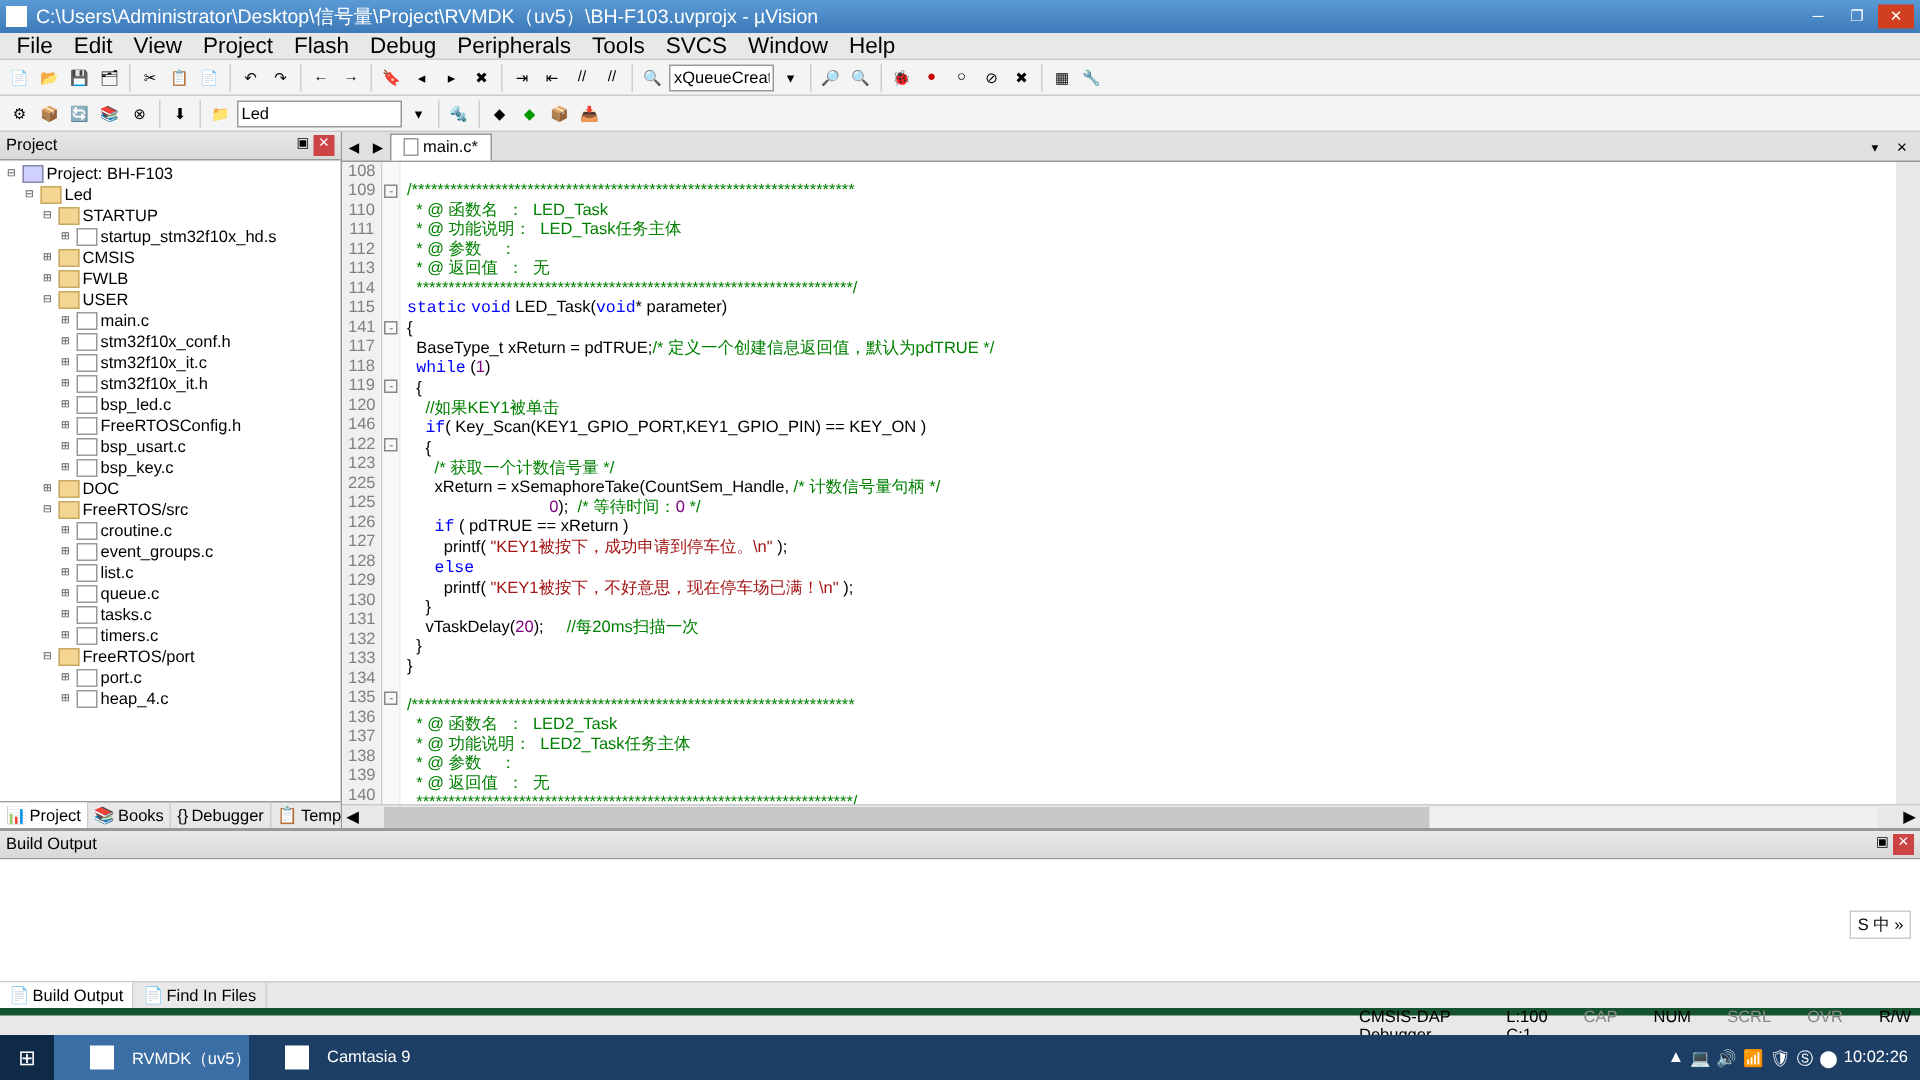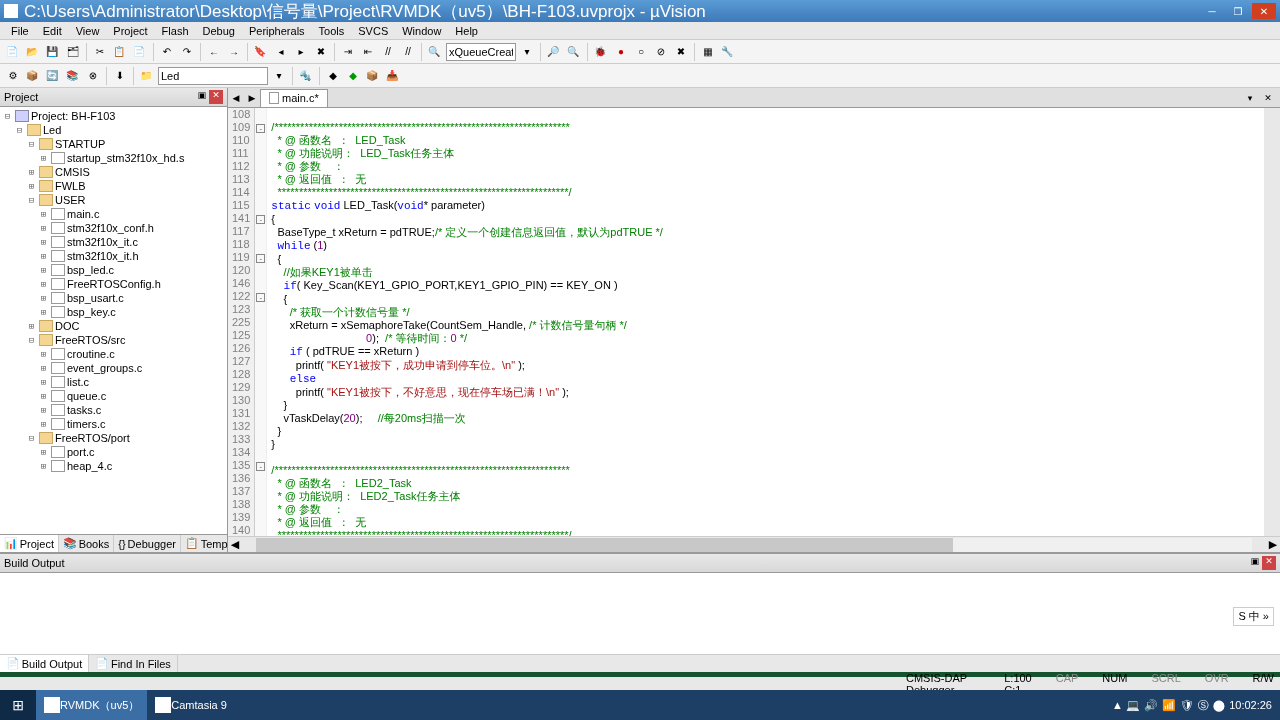--- a/index.html
+++ b/index.html
@@ -1,24 +1,24 @@
 <!DOCTYPE html>
 <html><head>
 <meta charset="utf-8">
 <style>
 * { margin: 0; padding: 0; box-sizing: border-box; font-family: "Segoe UI", Tahoma, sans-serif; font-size: 11px; }
 body { background: #f0f0f0; width: 1280px; height: 720px; overflow: hidden; display: flex; flex-direction: column; }
 .titlebar { background: linear-gradient(#5b9bd5, #3c79b8); height: 22px; display: flex; align-items: center; padding: 0 4px; color: #fff; }
 .titlebar .icon { width: 14px; height: 14px; background: #fff; margin-right: 6px; }
-.titlebar .title { flex: 1; font-size: 17px; }
+.titlebar .title { flex: 1; font-size: 13px; }
 .titlebar .winbtns { display: flex; gap: 2px; }
 .titlebar .winbtn { width: 24px; height: 16px; display: flex; align-items: center; justify-content: center; cursor: pointer; font-size: 10px; color:#fff;}
 .titlebar .winbtn.close { background: #d04020; }
 .menubar { background: #e8e8e8; height: 18px; display: flex; align-items: center; padding: 0 4px; border-bottom: 1px solid #ccc; }
-.menubar .mitem { padding: 0 7px; cursor: pointer; font-size: 11px; }
+.menubar .mitem { padding: 0 7px; cursor: pointer; font-size: 15px; }
 .toolbar { background: #f4f4f4; height: 24px; display: flex; align-items: center; padding: 0 4px; border-bottom: 1px solid #ccc; gap: 2px; }
 .toolbar2 { background: #f4f4f4; height: 24px; display: flex; align-items: center; padding: 0 4px; border-bottom: 1px solid #ccc; gap: 2px; }
 .tbtn { width: 18px; height: 18px; border: 1px solid transparent; display: flex; align-items: center; justify-content: center; cursor: pointer; font-size: 10px; }
 .tsep { width: 1px; height: 18px; background: #ccc; margin: 0 2px; }
 .tcombo { height: 18px; border: 1px solid #999; background: #fff; padding: 0 2px; font-size: 11px; }
 .main { flex: 1; display: flex; min-height: 0; }
 .project-pane { width: 228px; display: flex; flex-direction: column; border-right: 1px solid #999; background: #fff; }
 .pane-title { background: linear-gradient(#e8e8e8,#d8d8d8); border-bottom: 1px solid #999; padding: 2px 4px; font-size: 11px; display: flex; align-items: center; }
 .pane-title .spacer { flex: 1; }
 .pane-title .pbtn { width: 14px; height: 14px; cursor: pointer; text-align: center; font-size: 9px; }
@@ -34,42 +34,42 @@
 .ptab { padding: 1px 4px; border-right: 1px solid #ccc; font-size: 10px; cursor: pointer; display: flex; align-items: center; gap: 2px;}
 .ptab.active { background: #fff; }
 .editor-area { flex: 1; display: flex; flex-direction: column; min-width: 0; background: #fff; }
 .editor-tabs { display: flex; background: #e0e0e0; height: 20px; border-bottom: 1px solid #999; align-items: center; }
 .etab-btn { width: 16px; height: 16px; cursor: pointer; display:flex;align-items:center;justify-content:center;font-size:9px;}
 .etab { background: #fff; border: 1px solid #999; border-bottom: none; padding: 1px 8px; font-size: 11px; cursor: pointer; height: 18px; display: flex; align-items: center; gap: 3px;}
 .etab .ficon { width: 10px; height: 12px; background: #fff; border: 1px solid #999; }
 .etabs-right { margin-left: auto; display: flex; gap: 2px; padding-right: 4px;}
 .code-scroll { flex: 1; overflow: auto; position: relative; }
 .code { font-family: Consolas, "Courier New", monospace; font-size: 12px; line-height: 13px; display: flex; }
-.gutter { background: #f0f0f0; color: #808080; text-align: left; padding: 0 4px; border-right: 1px solid #ccc; user-select: none; }
+.gutter { background: #f0f0f0; color: #808080; text-align: center; padding: 0 4px; border-right: 1px solid #ccc; user-select: none; }
 .fold-gutter { width: 12px; background: #f8f8f8; border-right: 1px solid #eee; }
 .codelines { padding-left: 4px; white-space: pre; }
 .c-comment { color: #008000; }
 .c-keyword { color: #0000ff; font-family: Liberation Mono, monospace; }
 .c-string { color: #a31515; }
 .c-number { color: #800080; }
 .hscroll { height: 16px; background: #e8e8e8; border-top: 1px solid #ccc; display: flex; align-items: center;}
 .hscroll .track { flex:1; height: 14px; background: #f0f0f0; position: relative; margin: 0 14px;}
 .hscroll .thumb { position:absolute; left:0; width: 70%; height: 100%; background: #c8c8c8;}
 .build-output { height: 120px; display: flex; flex-direction: column; border-top: 2px solid #999; background: #fff; }
 .bo-body { flex: 1; background: #fff; }
 .bo-tabs { display: flex; background: #e8e8e8; height: 18px; border-top: 1px solid #ccc; }
 .botab { padding: 1px 6px; border-right: 1px solid #ccc; font-size: 10px; cursor: pointer; display:flex;align-items:center;gap:2px;}
 .botab.active { background: #fff; }
 .ime-badge { position:absolute; right:6px; bottom: 46px; background:#fff; border:1px solid #ccc; padding:1px 4px; font-size:11px; display:flex; gap:2px;}
 .statusbar { height: 18px; background: #e8e8e8; border-top: 5px solid #14532d; display: flex; align-items: center; padding: 0 6px; font-size: 10px; }
 .statusbar .sitem { margin-right: 18px; }
 .statusbar .right { margin-left: auto; display: flex; gap: 24px; }
 .taskbar { height: 30px; background: #1d3f66; display: flex; align-items: center; padding: 0; }
 .taskbar .start { width: 36px; height: 30px; background: #0f2a47; display: flex; align-items: center; justify-content: center; color: #fff; cursor: pointer; font-size: 14px;}
-.taskbar .tbitem { height: 30px; padding: 0 8px; display: flex; align-items: center; color: #fff; cursor: pointer; gap: 0; font-size: 11px; max-width: 130px; overflow: hidden; white-space: nowrap;}
+.taskbar .tbitem { height: 30px; padding: 0 24px; display: flex; align-items: center; color: #fff; cursor: pointer; gap: 12px; font-size: 11px; max-width: 130px; overflow: hidden; white-space: nowrap;}
 .taskbar .tbitem.active { background: #3a6ea5; }
 .taskbar .tbicon { width: 16px; height: 16px; background: #fff; flex-shrink: 0; }
 .taskbar .tray { margin-left: auto; display: flex; align-items: center; gap: 4px; color: #fff; padding: 0 8px; font-size: 10px; }
 .tray .clock { text-align: right; line-height: 11px; }
 .foldbox { display:inline-block; width:9px; height:9px; border:1px solid #888; text-align:center; line-height:7px; font-size:8px; color:#666; margin:0 1px;}
 .vscroll { position:absolute; right:0; top:0; bottom:0; width:16px; background:#e8e8e8;}
 </style>
 </head>
 <body>
 

